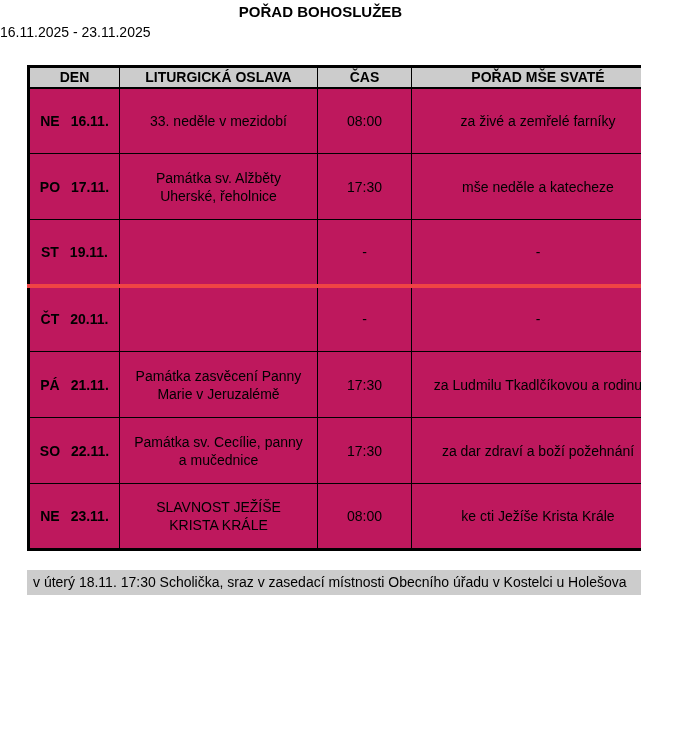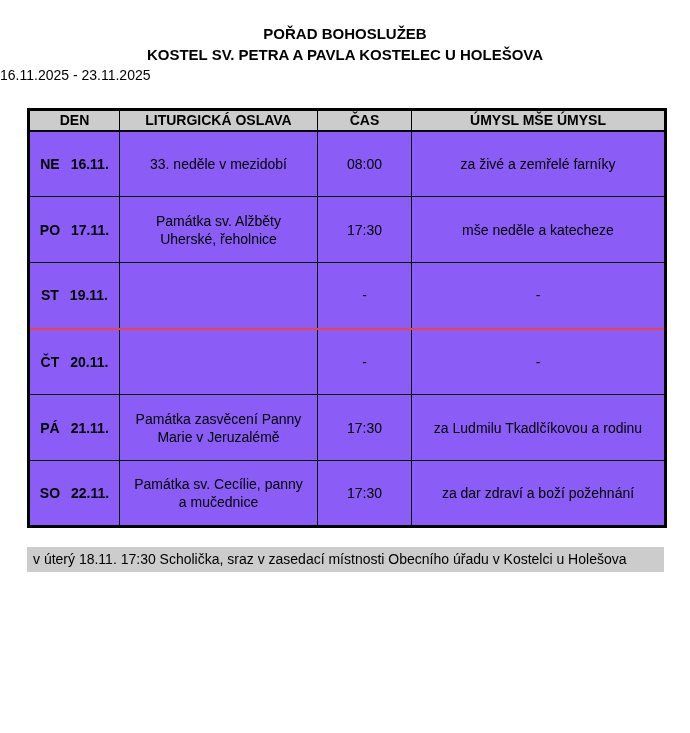--- a/index.html
+++ b/index.html
@@ -1,20 +1,20 @@
 <!DOCTYPE html>
 <html><head>
 <meta charset="utf-8">
 <style>
   * { box-sizing: border-box; }
   html, body { margin: 0; padding: 0; background: #ffffff; }
   .page {
-    width: 690px; height: 733px; background: #ffffff; color: #000;
+    width: 641px; height: 733px; background: #ffffff; color: #000;
     font-family: "Liberation Sans", sans-serif; overflow: hidden;
-    padding-top: 23px;
+    padding-top: 1px;
   }
   .title-line {
     text-align: center; font-weight: bold; font-size: 15px;
     line-height: 21px; margin: 0;
   }
   .date-range {
     text-align: left; font-weight: normal; font-size: 14px;
     line-height: 21px; margin: 0;
   }
   .schedule-wrap { margin: 22px 0 4px 27px; }
@@ -22,58 +22,57 @@
     border-collapse: collapse; table-layout: fixed; width: 637px;
     border: 3px solid #000;
   }
   table.schedule th {
     background: #cccccc; font-size: 14px; font-weight: bold;
     border: 1.5px solid #000; border-bottom: 2px solid #000;
     height: 21px; text-align: center; padding: 1px 2px;
   }
   table.schedule td {
     border: 1.5px solid #000; font-size: 14px; text-align: center;
-    vertical-align: middle; padding: 1px 4px; background: #8b5cf6;
+    vertical-align: middle; padding: 1px 4px; background: #be185d;
   }
   table.schedule tbody tr { height: 66px; }
   td.day-cell {
     background: #cccccc; font-weight: bold; text-align: left;
     padding-left: 4px; white-space: nowrap;
   }
   td.day-cell .date-part { margin-left: 11px; }
-  tr.page-break td { border-top: 2px solid #ef4444; }
+  tr.page-break td { border-top: 4px solid #ef4444; }
   td.feast-cell { white-space: pre-line; line-height: 18px; }
   .footer-note {
     width: 637px; margin: 19px 0 0 27px; background: #cccccc;
     font-size: 14px; line-height: 21px; padding: 2px 6px; color: #000;
   }
 </style>
 </head>
 <body>
 
 <div class="page">
 
   <p class="title-line">POŘAD BOHOSLUŽEB</p>
-  <p class="title-line">KOSTEL SV. PETRA A PAVLA KOSTELEC U HOLEŠOVA</p>
   <p class="date-range">16.11.2025 - 23.11.2025</p>
 
   <div class="schedule-wrap">
     <table class="schedule">
       <colgroup>
         <col style="width:91px">
           <col style="width:198px">
           <col style="width:94px">
           <col style="width:254px">
       </colgroup>
       <thead>
         <tr>
           <th>DEN</th>
           <th>LITURGICKÁ OSLAVA</th>
           <th>ČAS</th>
-          <th>ÚMYSL MŠE ÚMYSL</th>
+          <th>POŘAD MŠE SVATÉ</th>
         </tr>
       </thead>
       <tbody>
         <tr>
           <td class="day-cell"><span class="day-part">NE</span><span class="date-part">16.11.</span></td>
           <td class="feast-cell">33. neděle v mezidobí</td>
           <td class="time-cell">08:00</td>
           <td class="intention-cell">za živé a zemřelé farníky</td>
         </tr>
         <tr>
@@ -102,19 +101,26 @@
           <td class="time-cell">17:30</td>
           <td class="intention-cell">za Ludmilu Tkadlčíkovou a rodinu</td>
         </tr>
         <tr>
           <td class="day-cell"><span class="day-part">SO</span><span class="date-part">22.11.</span></td>
           <td class="feast-cell">Památka sv. Cecílie, panny
 a mučednice</td>
           <td class="time-cell">17:30</td>
           <td class="intention-cell">za dar zdraví a boží požehnání</td>
         </tr>
+        <tr>
+          <td class="day-cell"><span class="day-part">NE</span><span class="date-part">23.11.</span></td>
+          <td class="feast-cell">SLAVNOST JEŽÍŠE
+KRISTA KRÁLE</td>
+          <td class="time-cell">08:00</td>
+          <td class="intention-cell">ke cti Ježíše Krista Krále</td>
+        </tr>
       </tbody>
     </table>
   </div>
 
   <div class="footer-note">v úterý 18.11. 17:30 Scholička, sraz v zasedací místnosti Obecního úřadu v Kostelci u Holešova</div>
 
 </div>
 
 </body></html>

